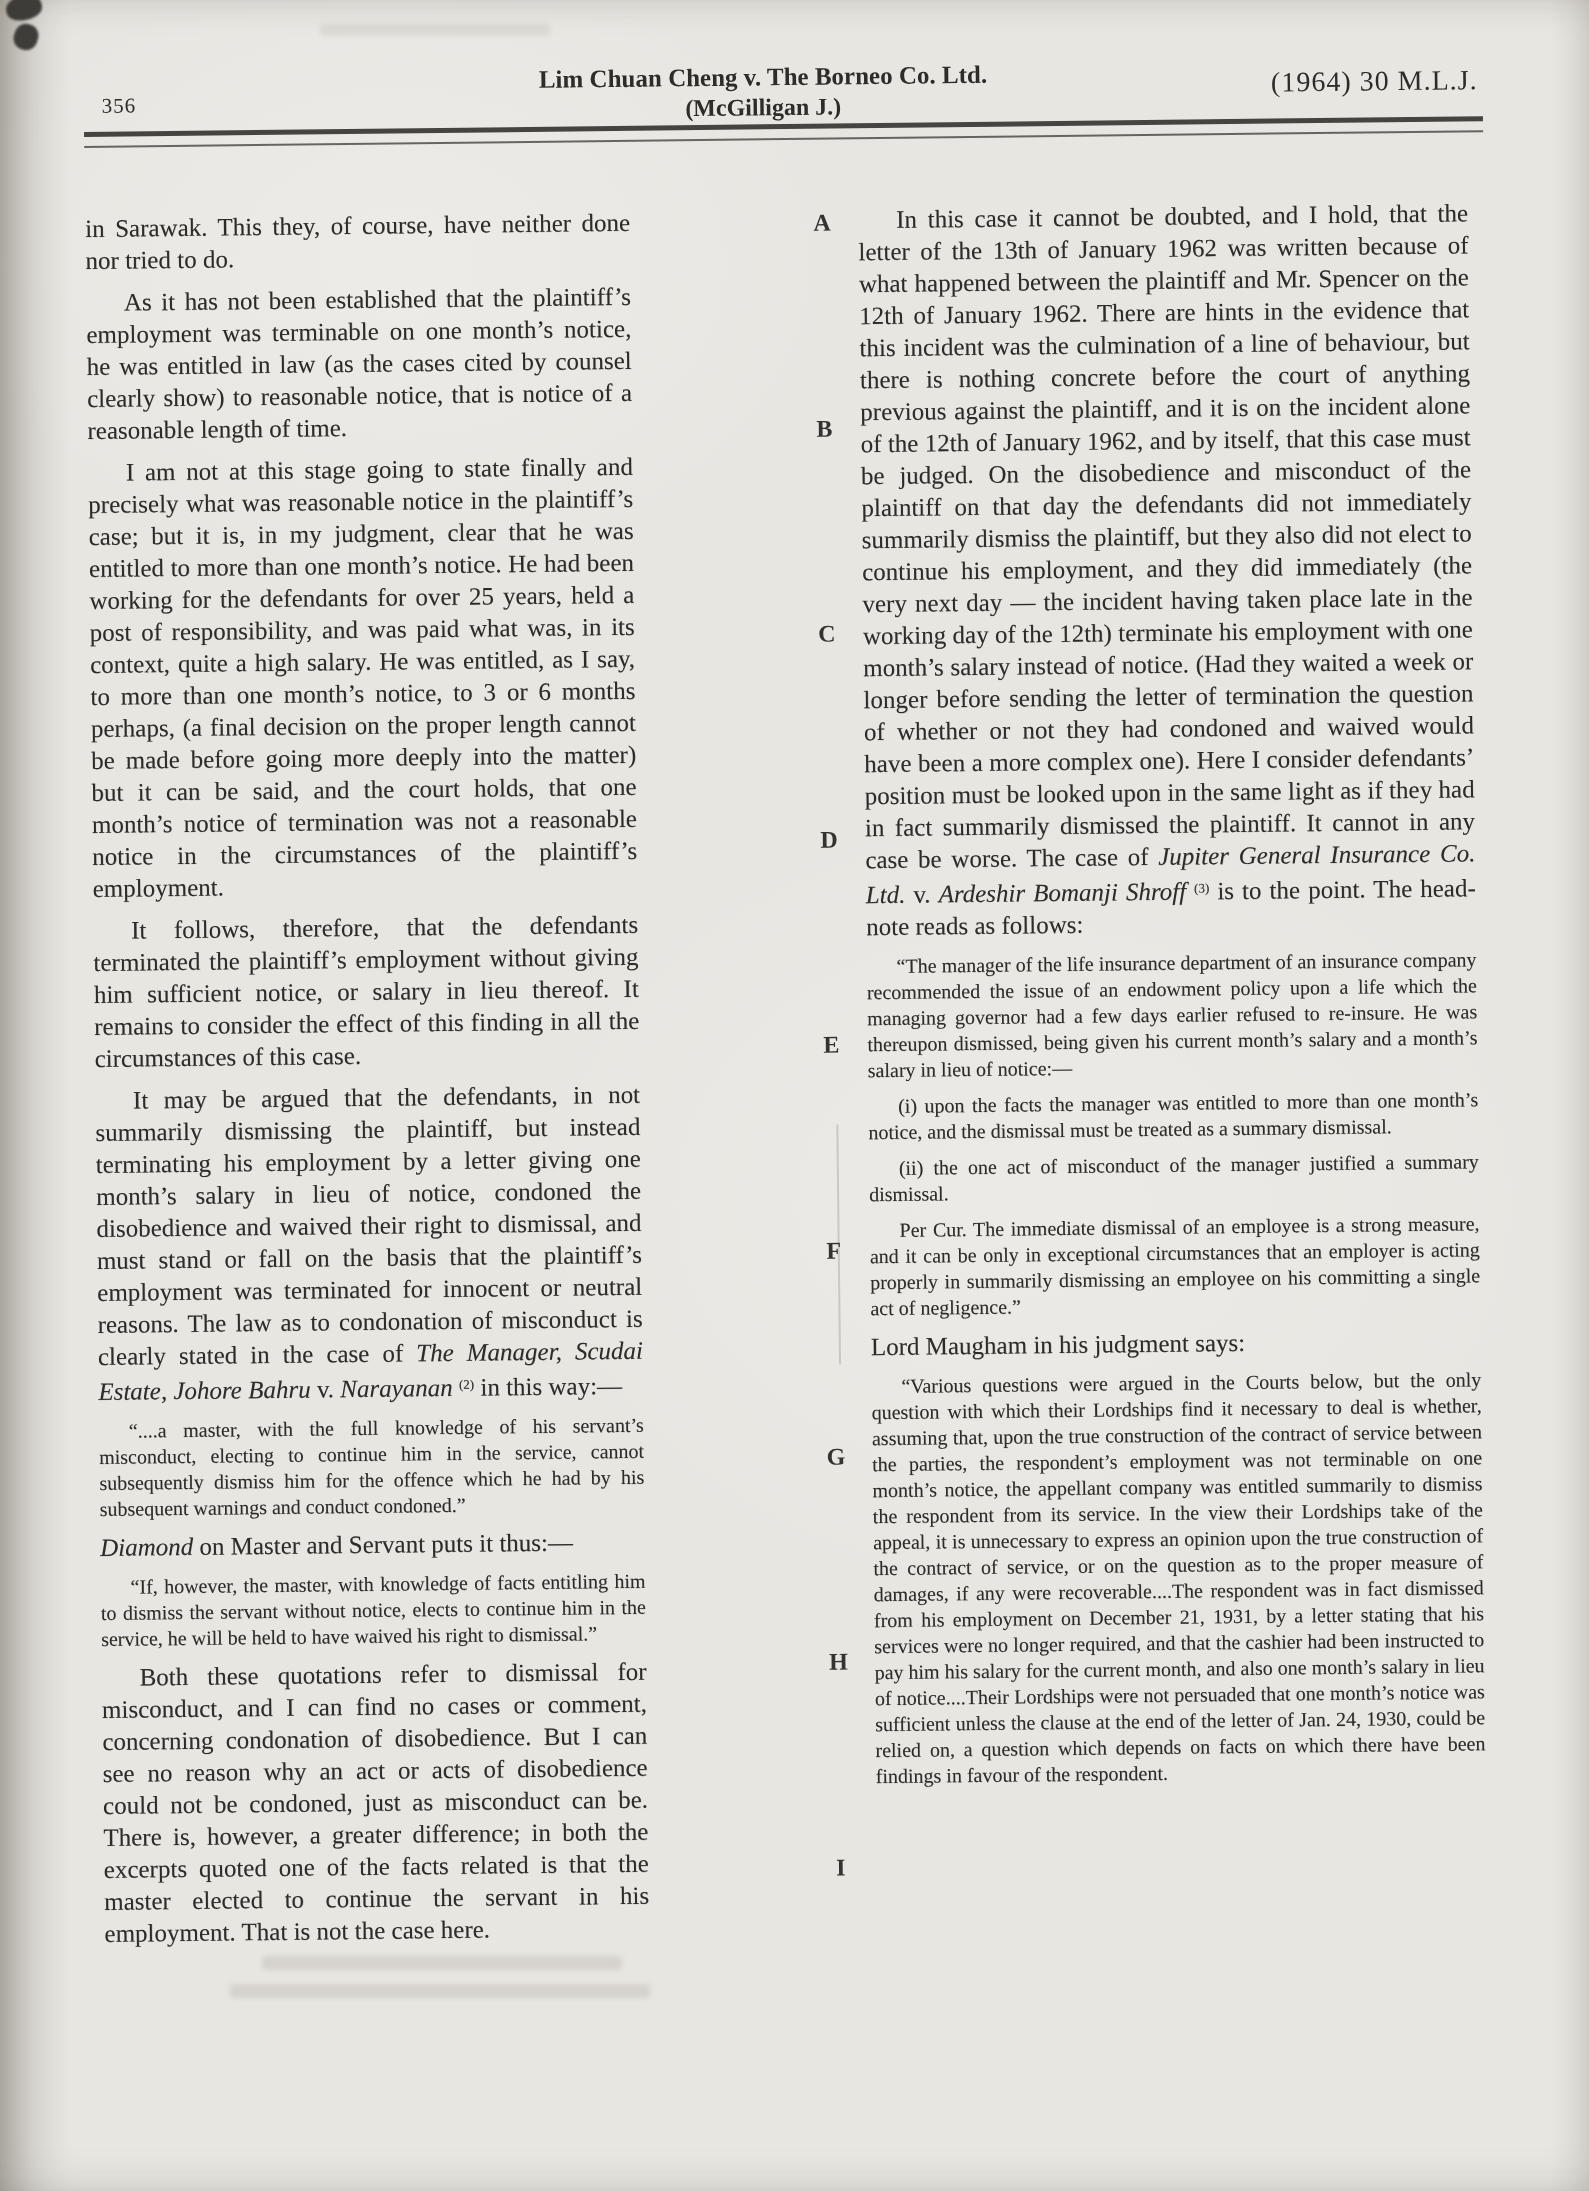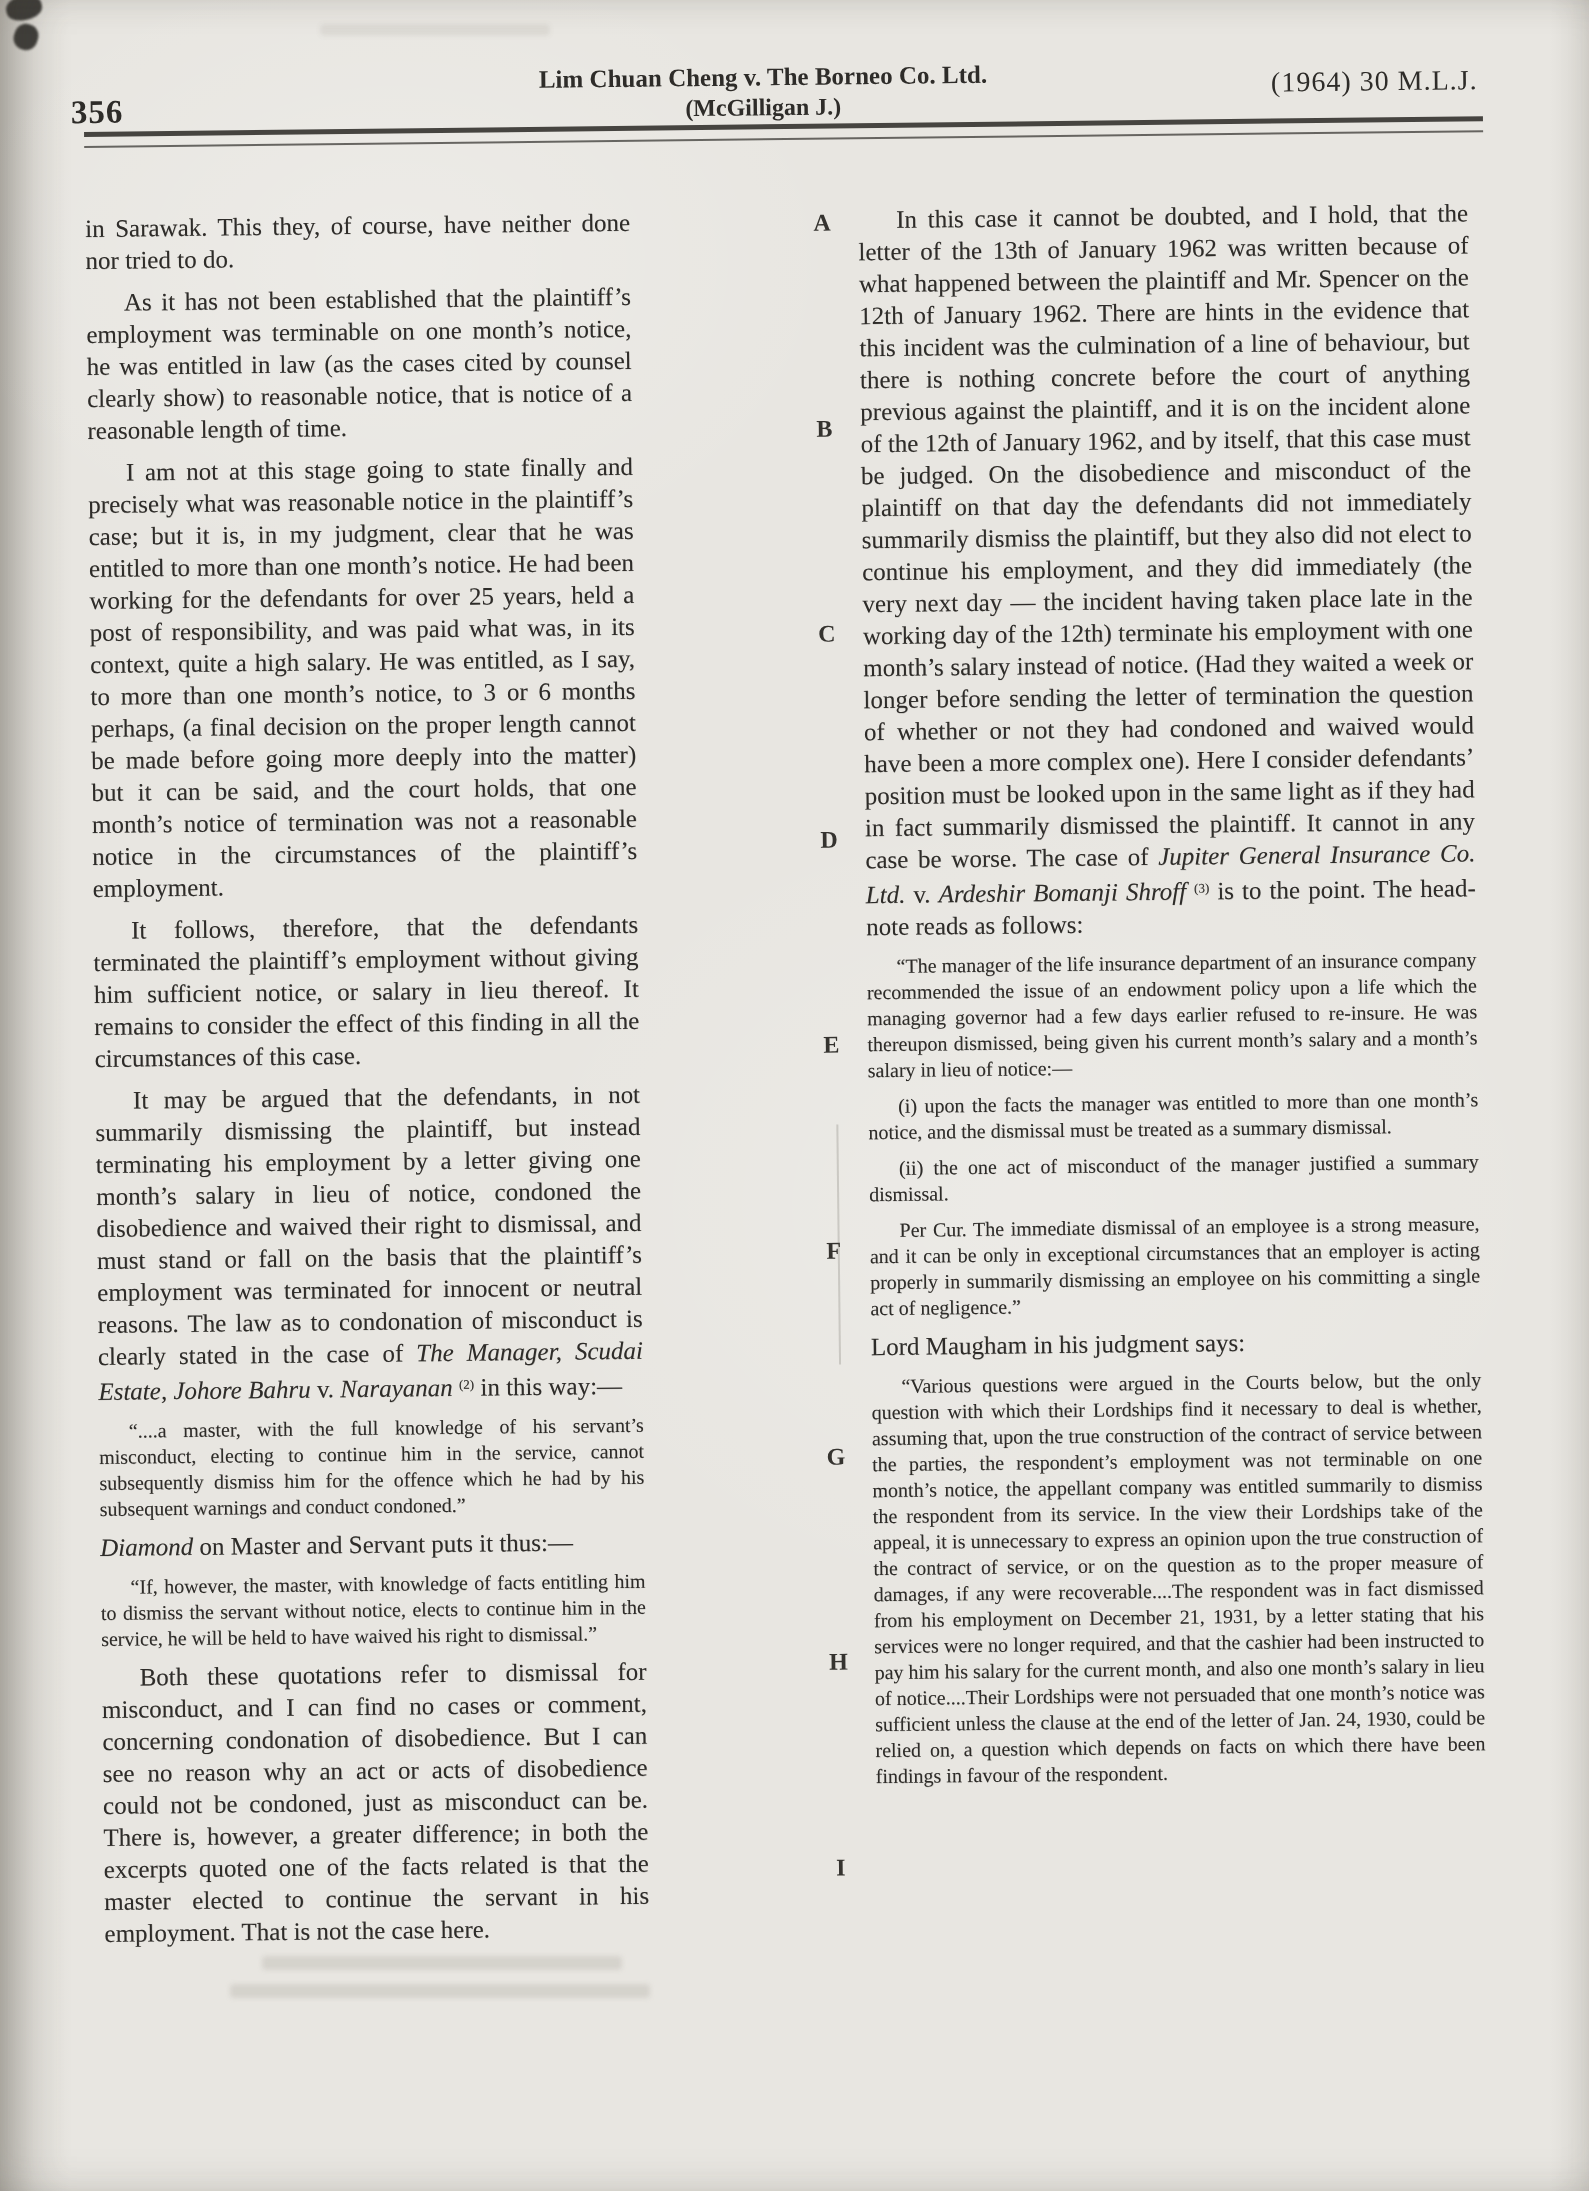--- a/index.html
+++ b/index.html
@@ -8,21 +8,21 @@
     font-family:"Liberation Serif","DejaVu Serif",serif;
     color:#2e2c29;
     background:
       radial-gradient(ellipse 700px 500px at 25% 12%, rgba(255,255,255,0.22), transparent 65%),
       radial-gradient(ellipse 900px 700px at 65% 55%, rgba(255,255,255,0.18), transparent 60%),
       linear-gradient(90deg, rgba(95,90,78,0.20) 0px, rgba(95,90,78,0.06) 34px, rgba(95,90,78,0) 70px),
       linear-gradient(270deg, rgba(95,90,78,0.10) 0px, rgba(95,90,78,0) 40px),
       #e8e6e1;
   }
   #sheet{position:absolute;inset:0;transform:rotate(-0.65deg);transform-origin:50% 50%;}
-  .page-number{position:absolute;left:82px;top:86px;font-size:33px;font-weight:700;letter-spacing:1px;}
+  .page-number{position:absolute;left:113px;top:86px;font-size:21px;font-weight:400;letter-spacing:1px;}
   .running-title{position:absolute;left:0;right:40px;top:62px;text-align:center;font-weight:700;line-height:30px;}
   .running-title .l1{font-size:25px;}
   .running-title .l2{font-size:24px;}
   .citation{position:absolute;right:100px;top:72px;font-size:28px;letter-spacing:1px;}
   .double-rule{position:absolute;left:95px;right:95px;top:124px;height:9px;
     border-top:5px solid rgba(48,46,42,0.88);border-bottom:2px solid rgba(48,46,42,0.7);}
   .col{position:absolute;top:205px;text-align:justify;hyphens:none;
     text-shadow:0.3px 0.3px 0.4px rgba(46,44,41,0.32);}
   #left-col{left:95px;width:545px;}
   #right-col{left:868px;width:610px;}

